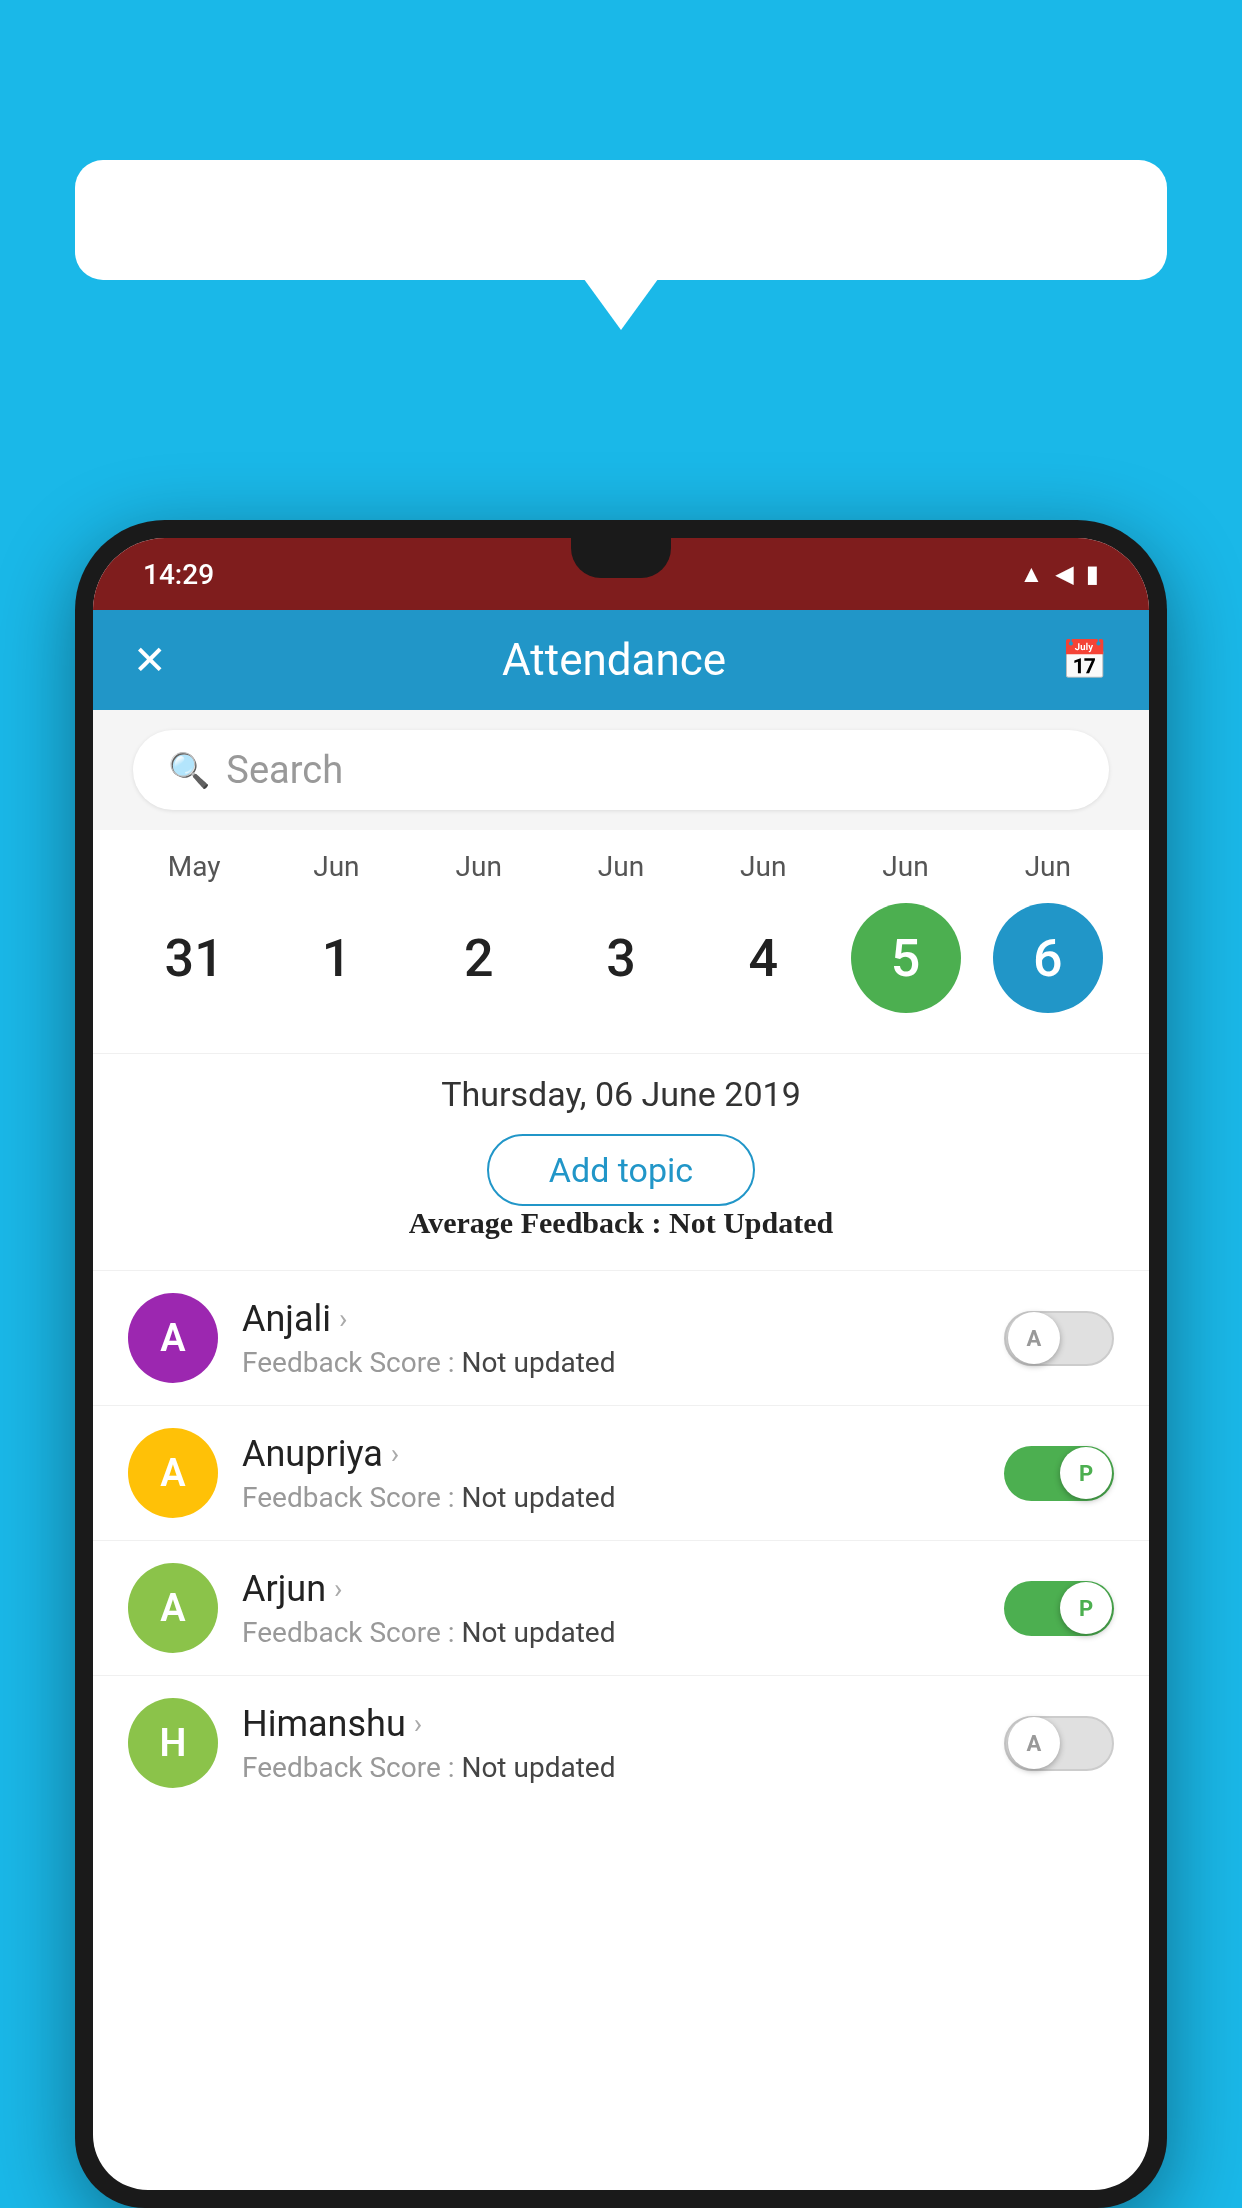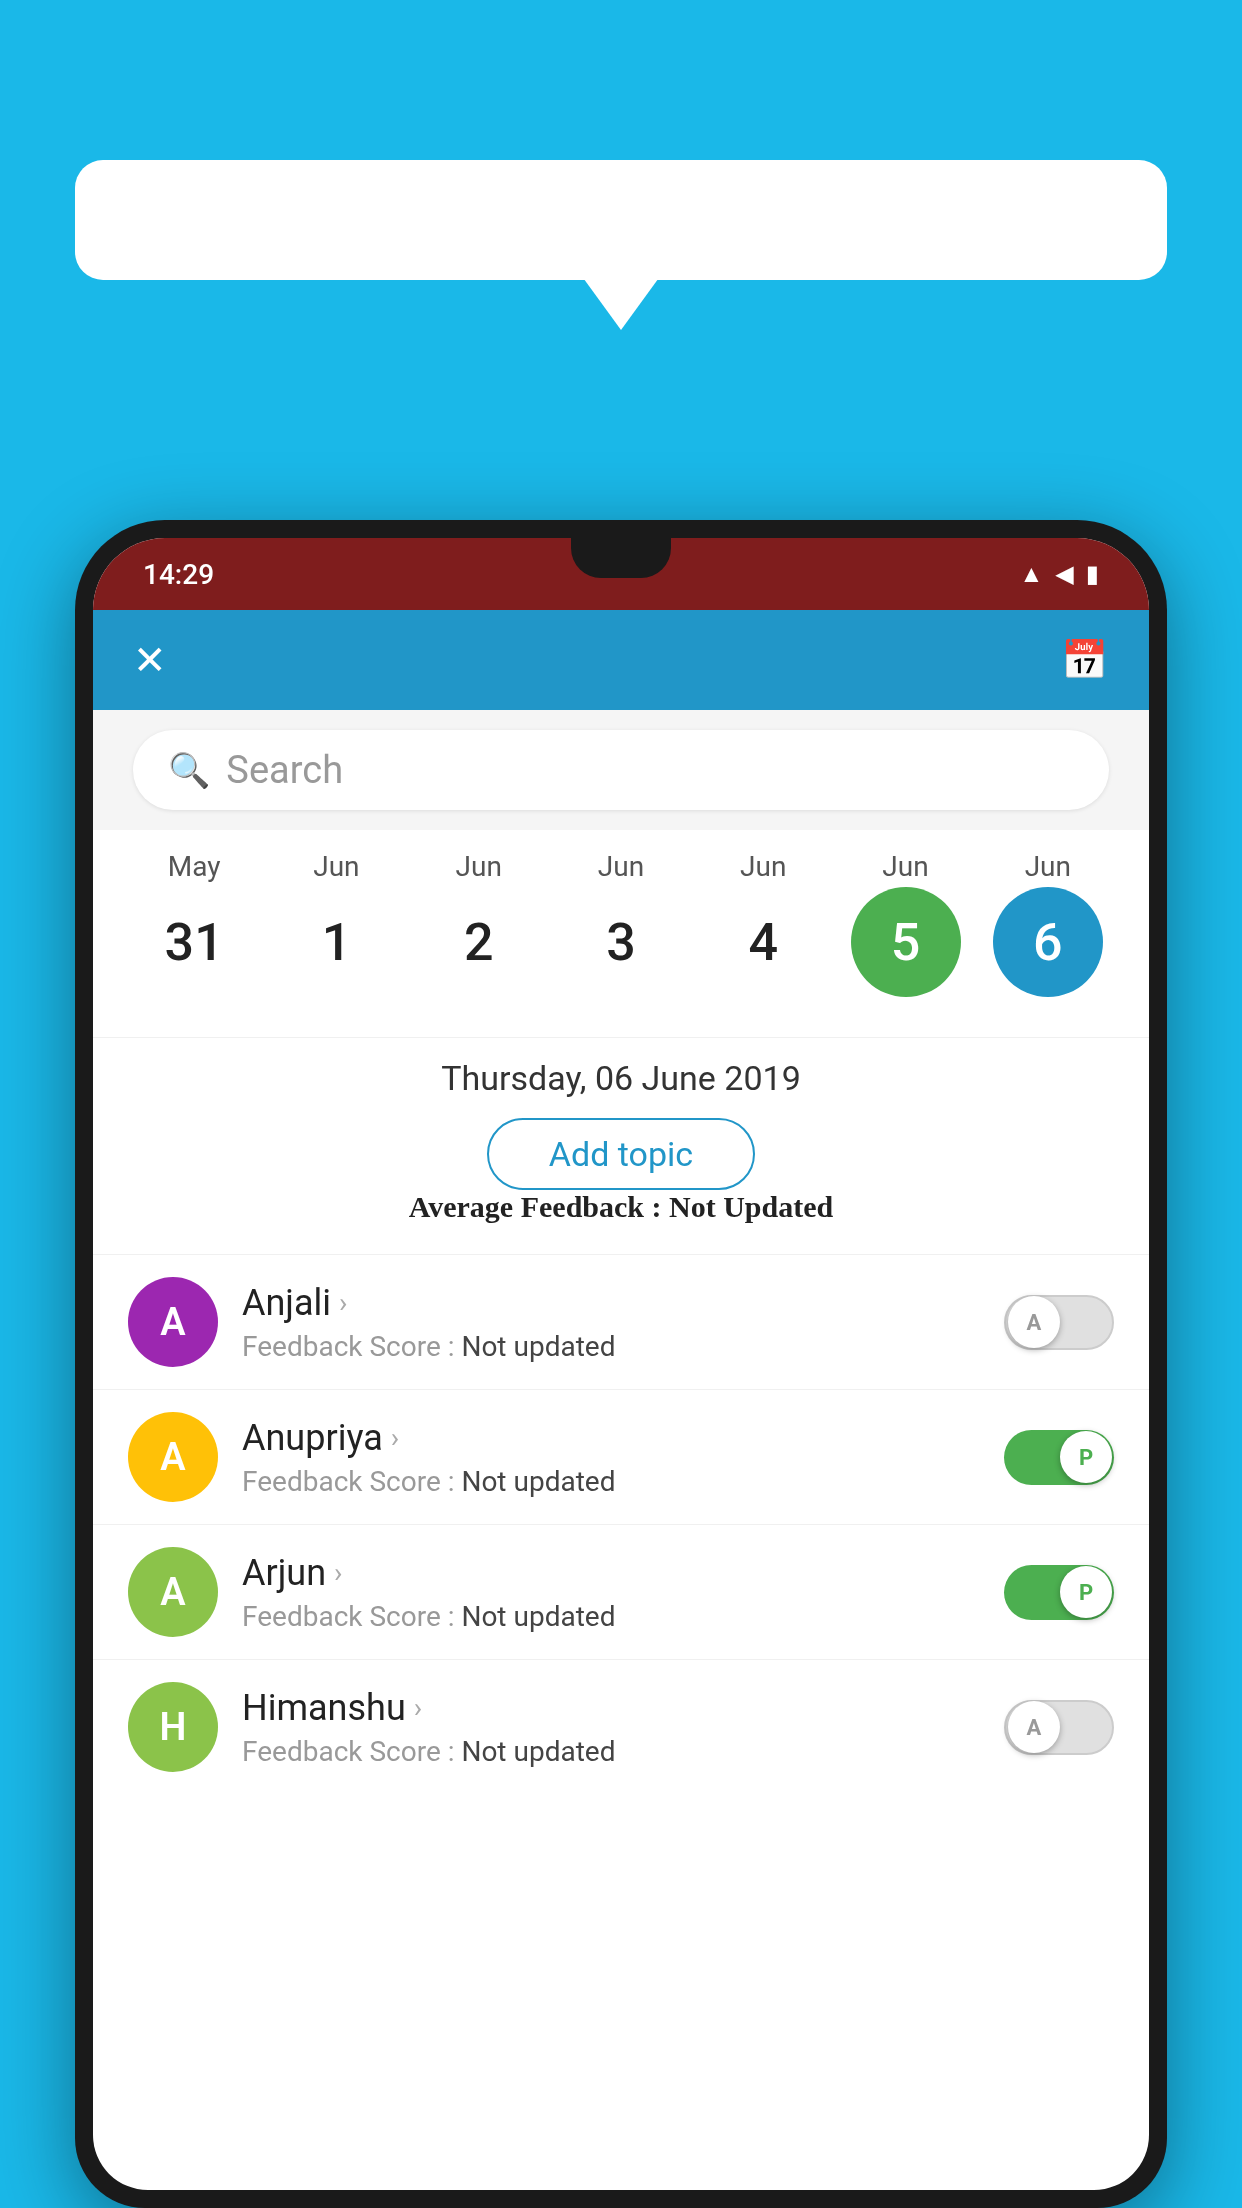--- a/index.html
+++ b/index.html
@@ -186,21 +186,21 @@
     .date-item {
       display: flex;
       flex-direction: column;
       align-items: center;
       width: 130px;
     }
 
     .date-month {
       font-size: 28px;
       color: #555;
-      margin-bottom: 4px;
+      margin-bottom: 20px;
     }
 
     .date-day {
       font-size: 52px;
       font-weight: 500;
       color: #222;
       width: 110px;
       height: 110px;
       display: flex;
       align-items: center;
@@ -369,20 +369,21 @@
       <span class="status-time">14:29</span>
       <div class="status-icons">
         <span class="status-icon">▲</span>
         <span class="status-icon">◀</span>
         <span class="status-icon">▮</span>
       </div>
     </div>
 
     <div class="app-bar">
       <span class="app-bar-close">✕</span>
+      <span class="app-bar-title">Attendance</span>
       <span class="app-bar-calendar">📅</span>
     </div>
 
     <div class="search-container">
       <div class="search-bar">
         <span class="search-icon-svg">🔍</span>
         <span class="search-text">Search</span>
       </div>
     </div>
 

